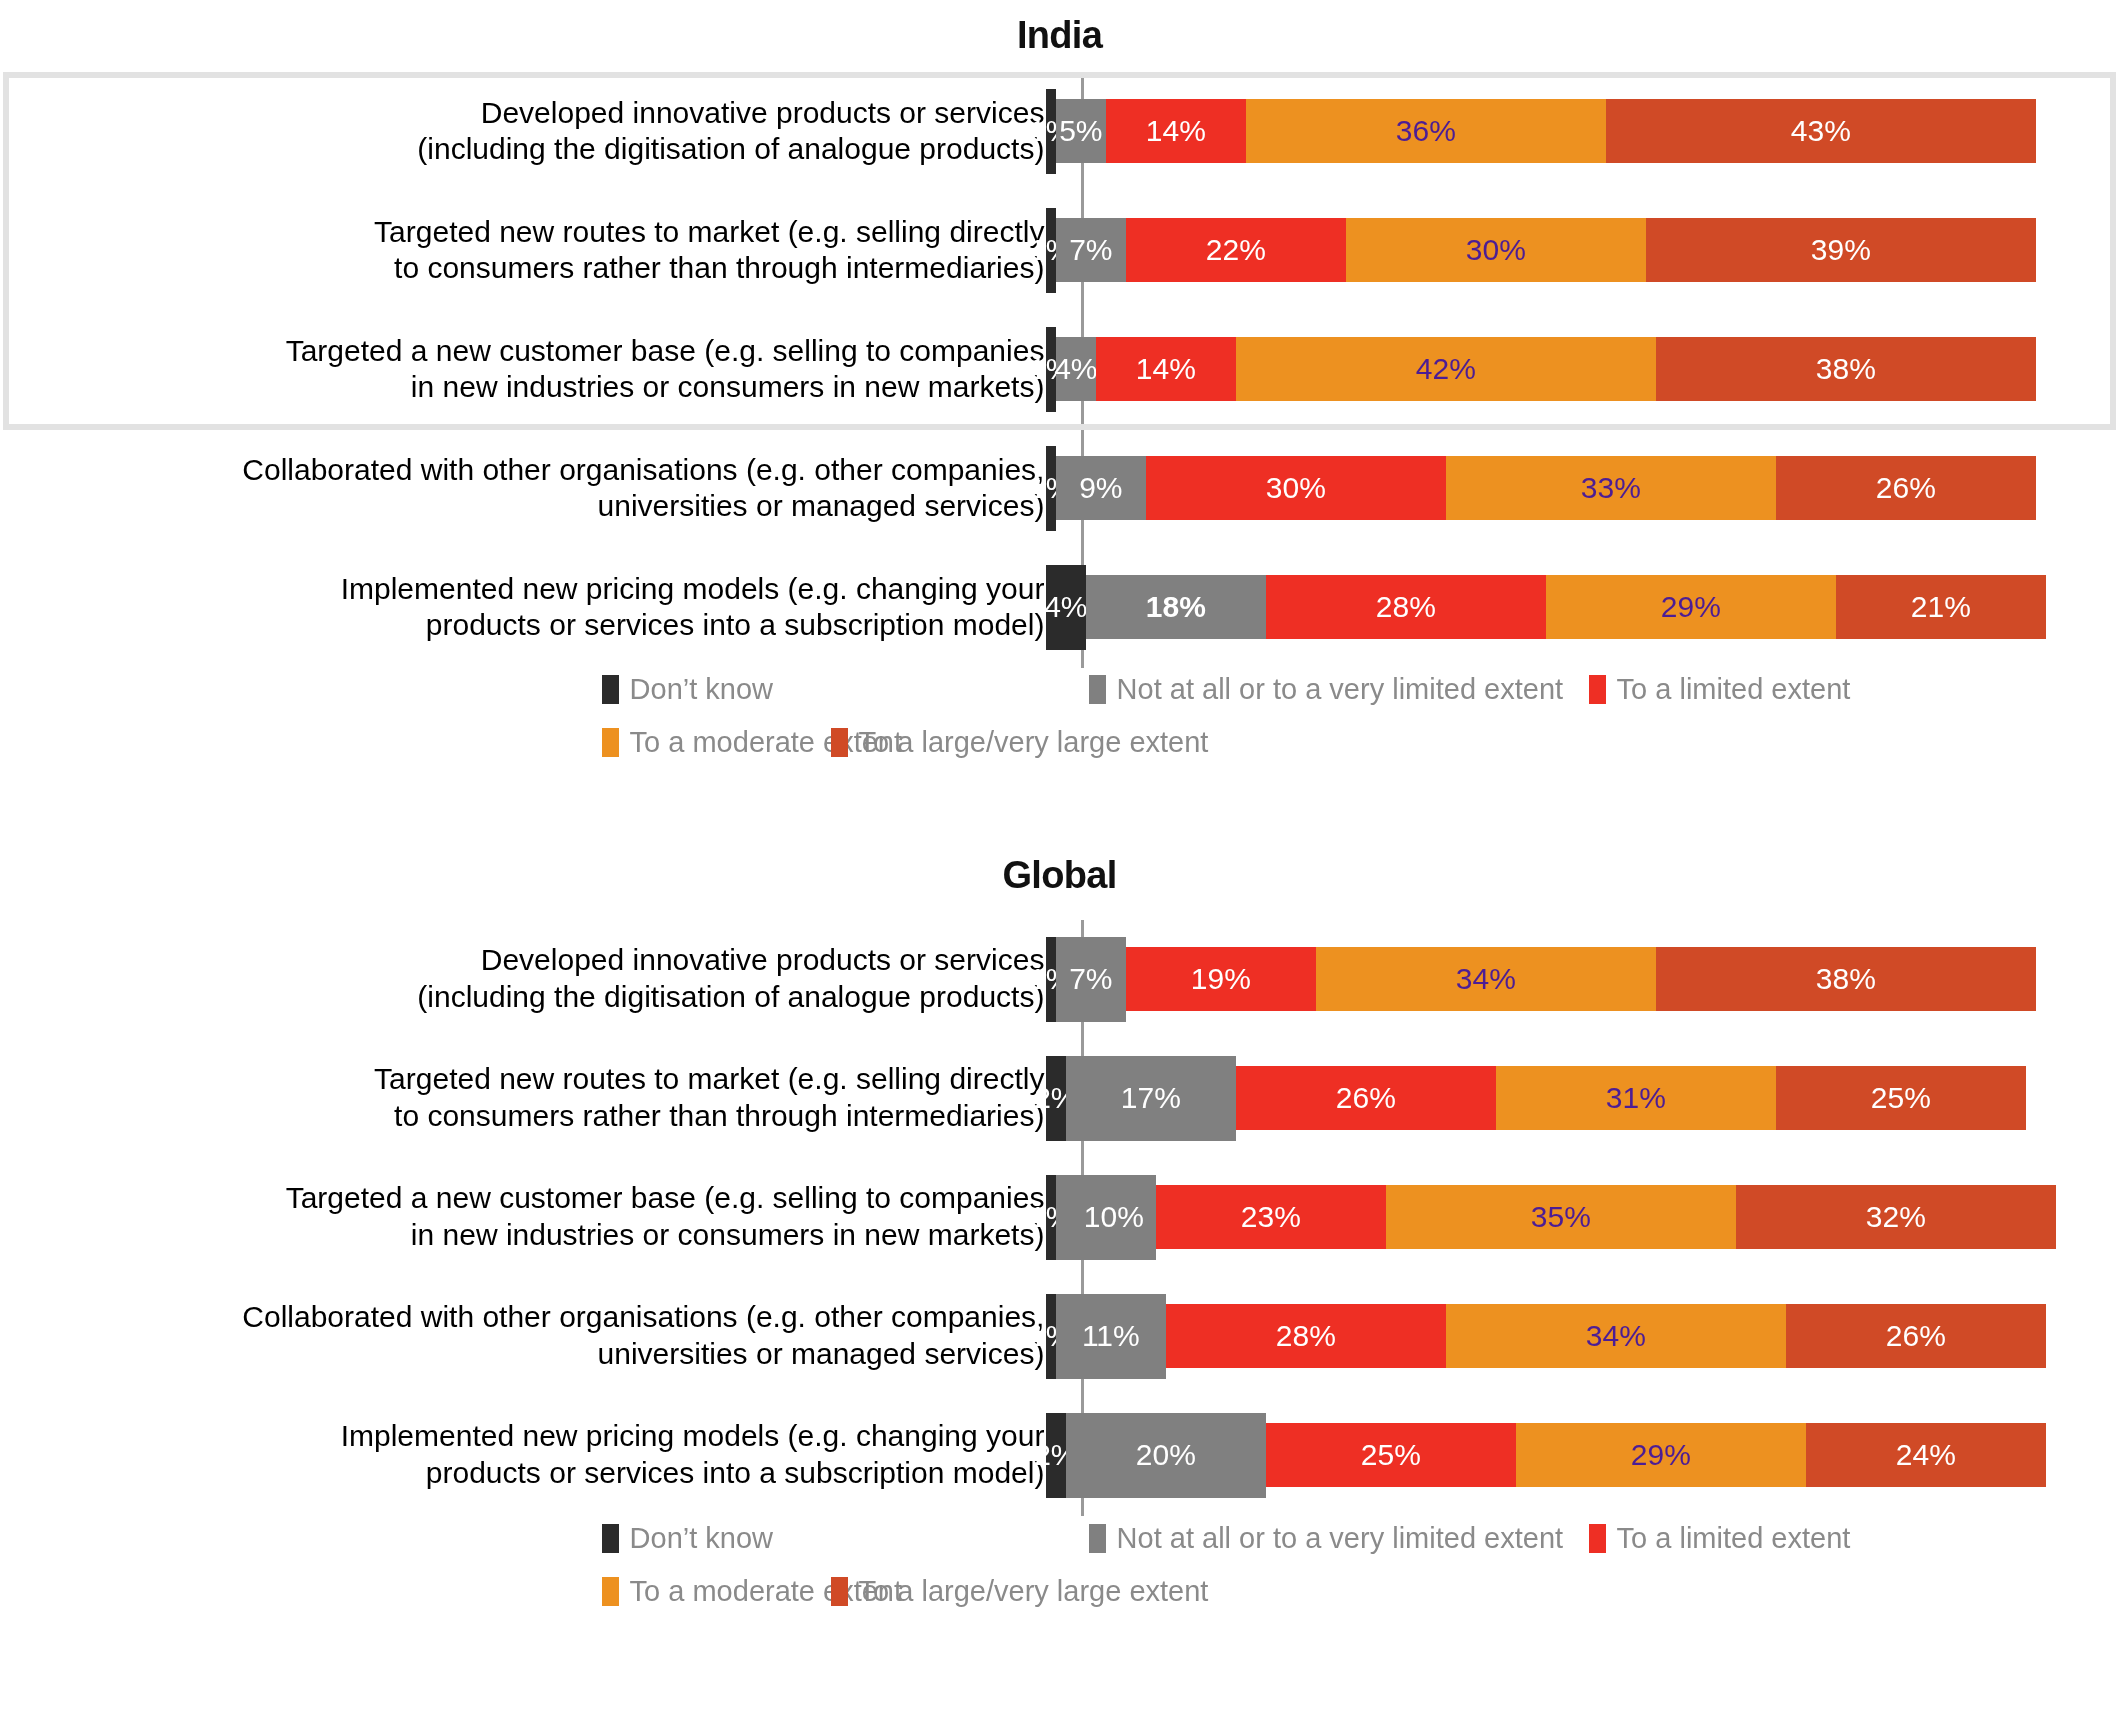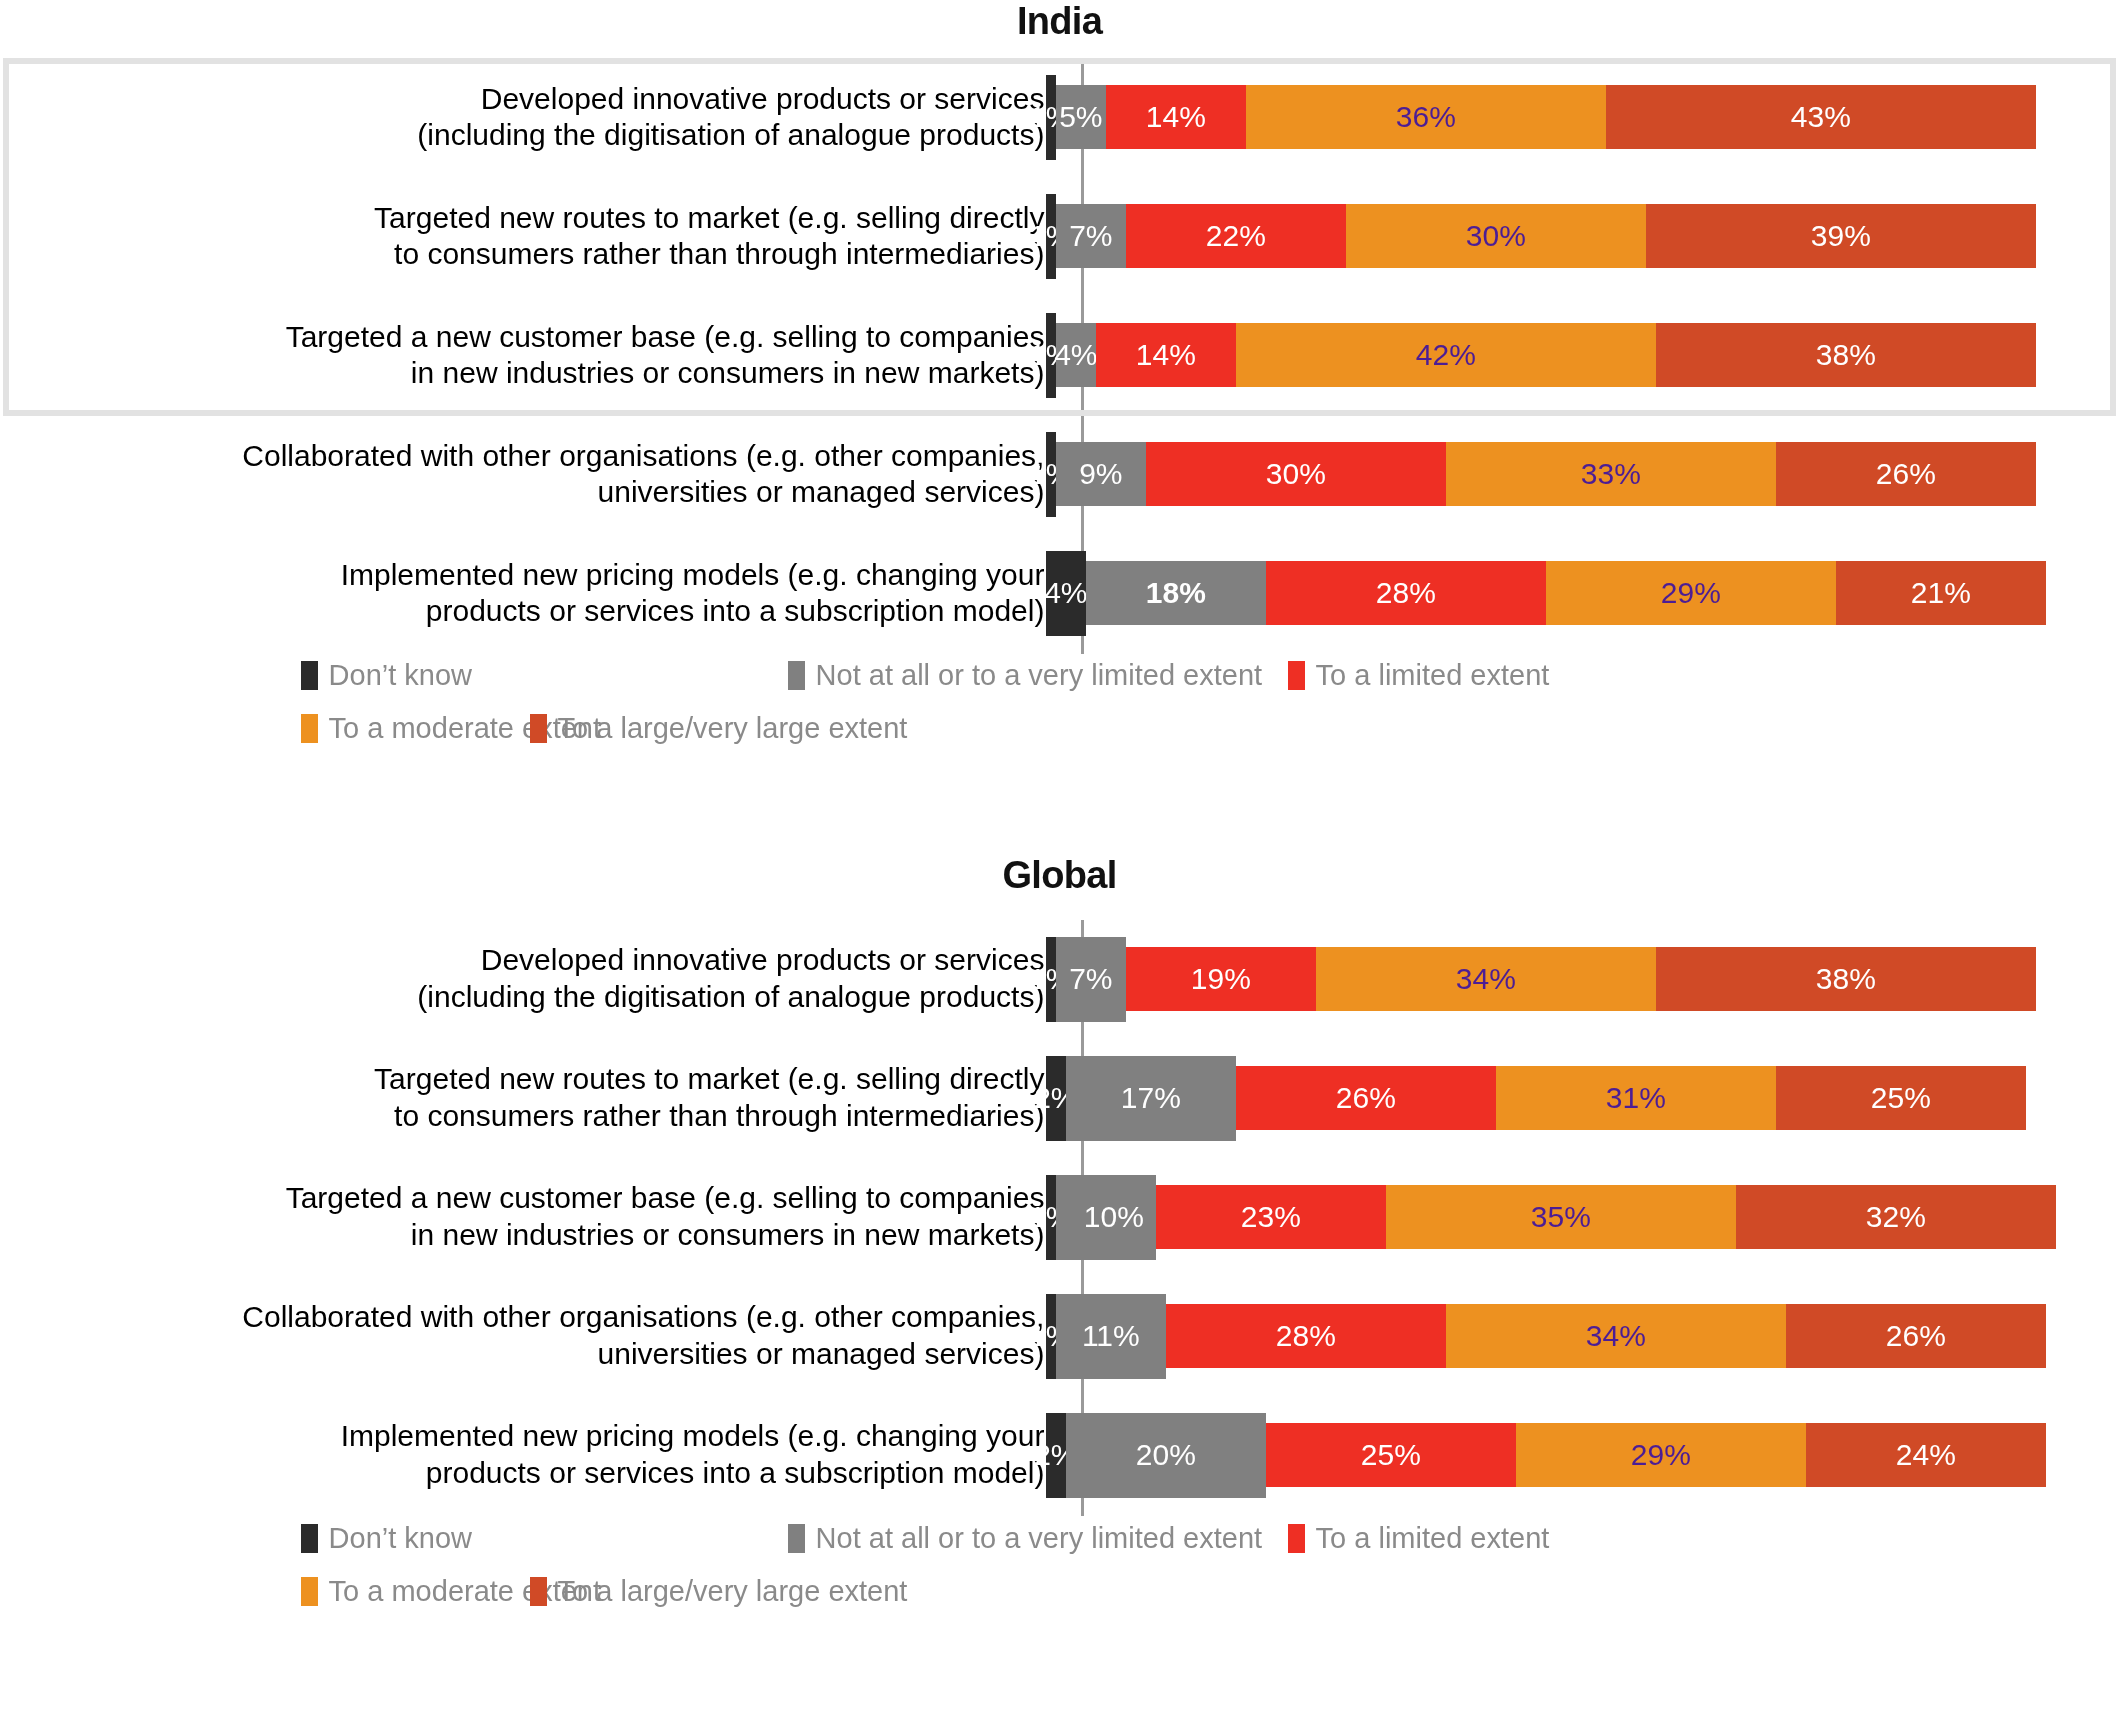--- a/index.html
+++ b/index.html
@@ -82,20 +82,21 @@
     border:6px solid #e2e2e2;
     left:2.6px;
     right:3.3px;
     box-sizing:border-box;
     pointer-events:none;
   }
 
   
   .legend{
     position:relative;
+    padding-left:301px;
     box-sizing:border-box;
   }
   .legend-row{
     display:flex;
     align-items:flex-start;
     height:53px;
   }
   .legend-item{
     display:flex;
     align-items:center;
@@ -106,21 +107,21 @@
   .legend-swatch{
     width:17px;height:29px;
     margin-right:10.6px;
     flex:0 0 auto;
   }
 </style>
 </head>
 <body>
 
 <div class="panel" style="height:834px;">
-  <div class="chart-title" style="padding-top:0;">India</div>
+  <div class="chart-title" style="padding-top:14px;">India</div>
   <div class="plot" id="plot-india" style="margin-top:14.6px;height:596px;">
     <div class="axis-line"></div>
     <div class="highlight-box" style="top:0px;height:358px;"></div>
   <div class="row">
         <div class="row-label">Developed innovative products or services
 (including the digitisation of analogue products)</div>
         <div class="bars">
           <div class="bar">
             <div class="seg tall" style="background: rgb(43, 43, 43); width: 10px;">1%</div>
             <div class="seg" style="background: rgb(128, 128, 128); width: 50px;">5%</div>

